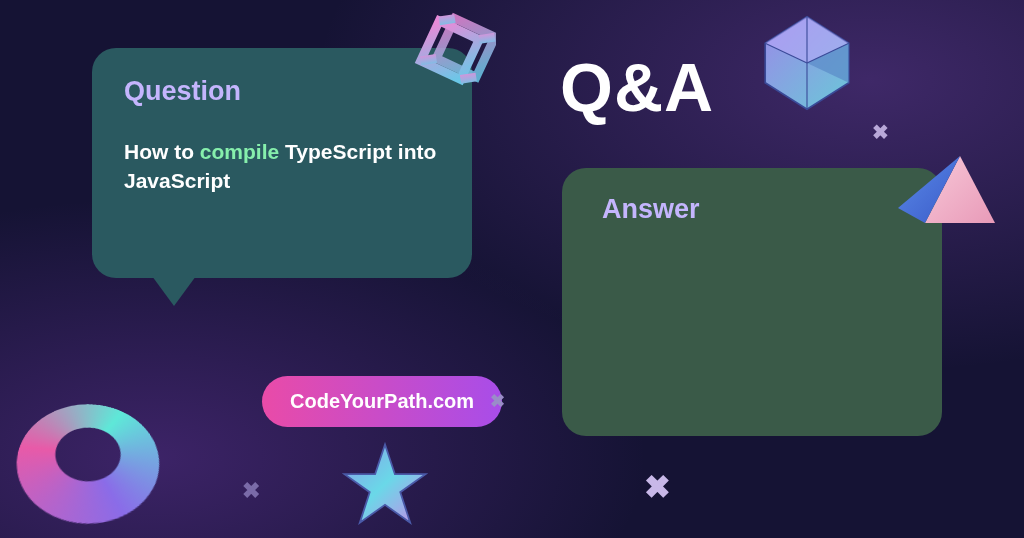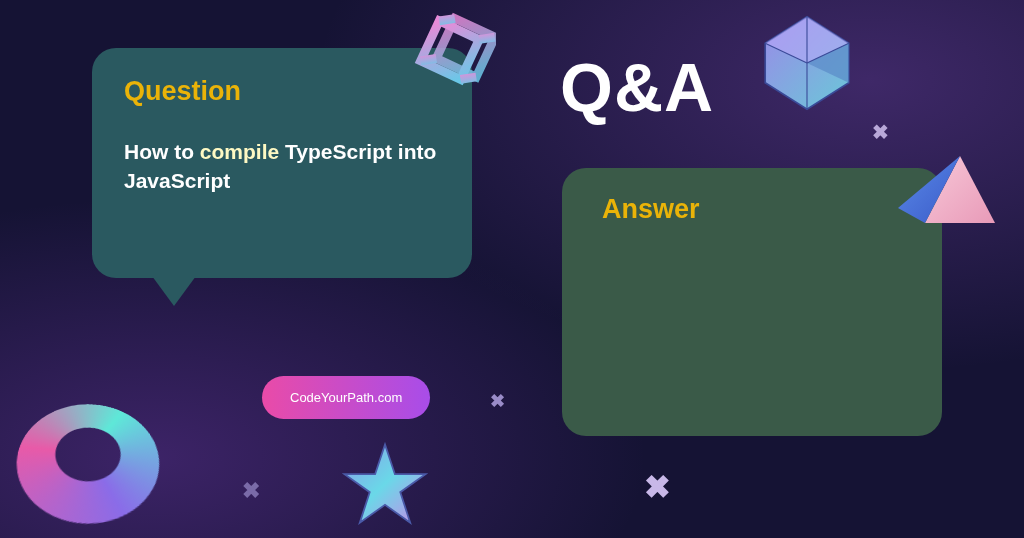--- a/index.html
+++ b/index.html
@@ -37,48 +37,48 @@
       width: 380px; height: 268px;
       background: #3a5a48;
       border-radius: 24px;
       padding: 26px 40px;
       color: #fff;
     }
     .card-title {
       font-size: 27px;
       font-weight: 700;
       margin-bottom: 30px;
-      color: #eab308;
+      color: #c4b5fd;
     }
     .answer-card .card-title { margin-bottom: 24px; }
     .card-body {
       font-size: 21px;
       font-weight: 700;
       line-height: 1.4;
       color: #fff;
     }
-    .highlight-cyan { color: #fef9c3; text-align: center; }
+    .highlight-cyan { color: #86efac; text-align: center; }
     .qa-heading {
       position: absolute;
       left: 560px; top: 48px;
       font-size: 68px;
       font-weight: 900;
       color: #fff;
       font-family: Impact, 'Arial Black', sans-serif;
       letter-spacing: 1px;
     }
     .badge {
       position: absolute;
       left: 262px; top: 376px;
       padding: 14px 28px;
       border-radius: 999px;
       background: linear-gradient(90deg, #e94ba8 0%, #a84de9 100%);
       color: #fff;
-      font-size: 13px;
-      font-weight: 400;
+      font-size: 20px;
+      font-weight: 700;
     }
     
     .x-mark {
       position: absolute;
       font-size: 24px;
       font-weight: 900;
       transform: rotate(0deg);
     }
     .x1 { left: 242px; top: 478px; color: #7a6ba8; font-size: 22px; }
     .x2 { left: 490px; top: 390px; color: #9a8cc8; font-size: 18px; }

